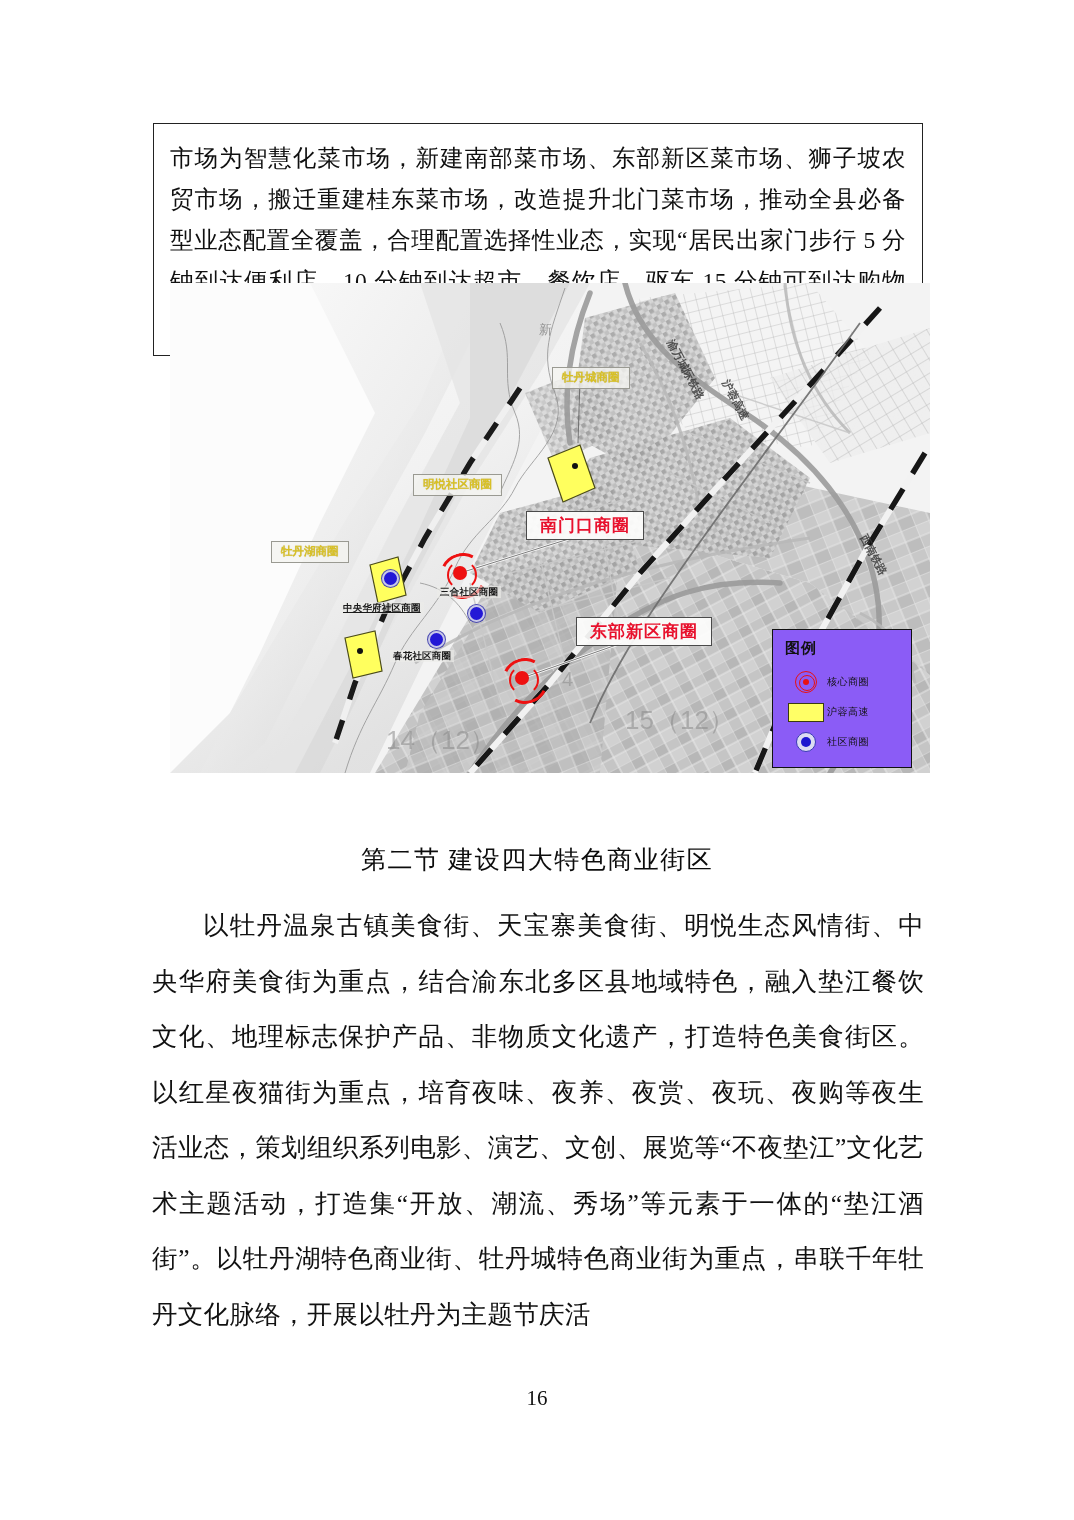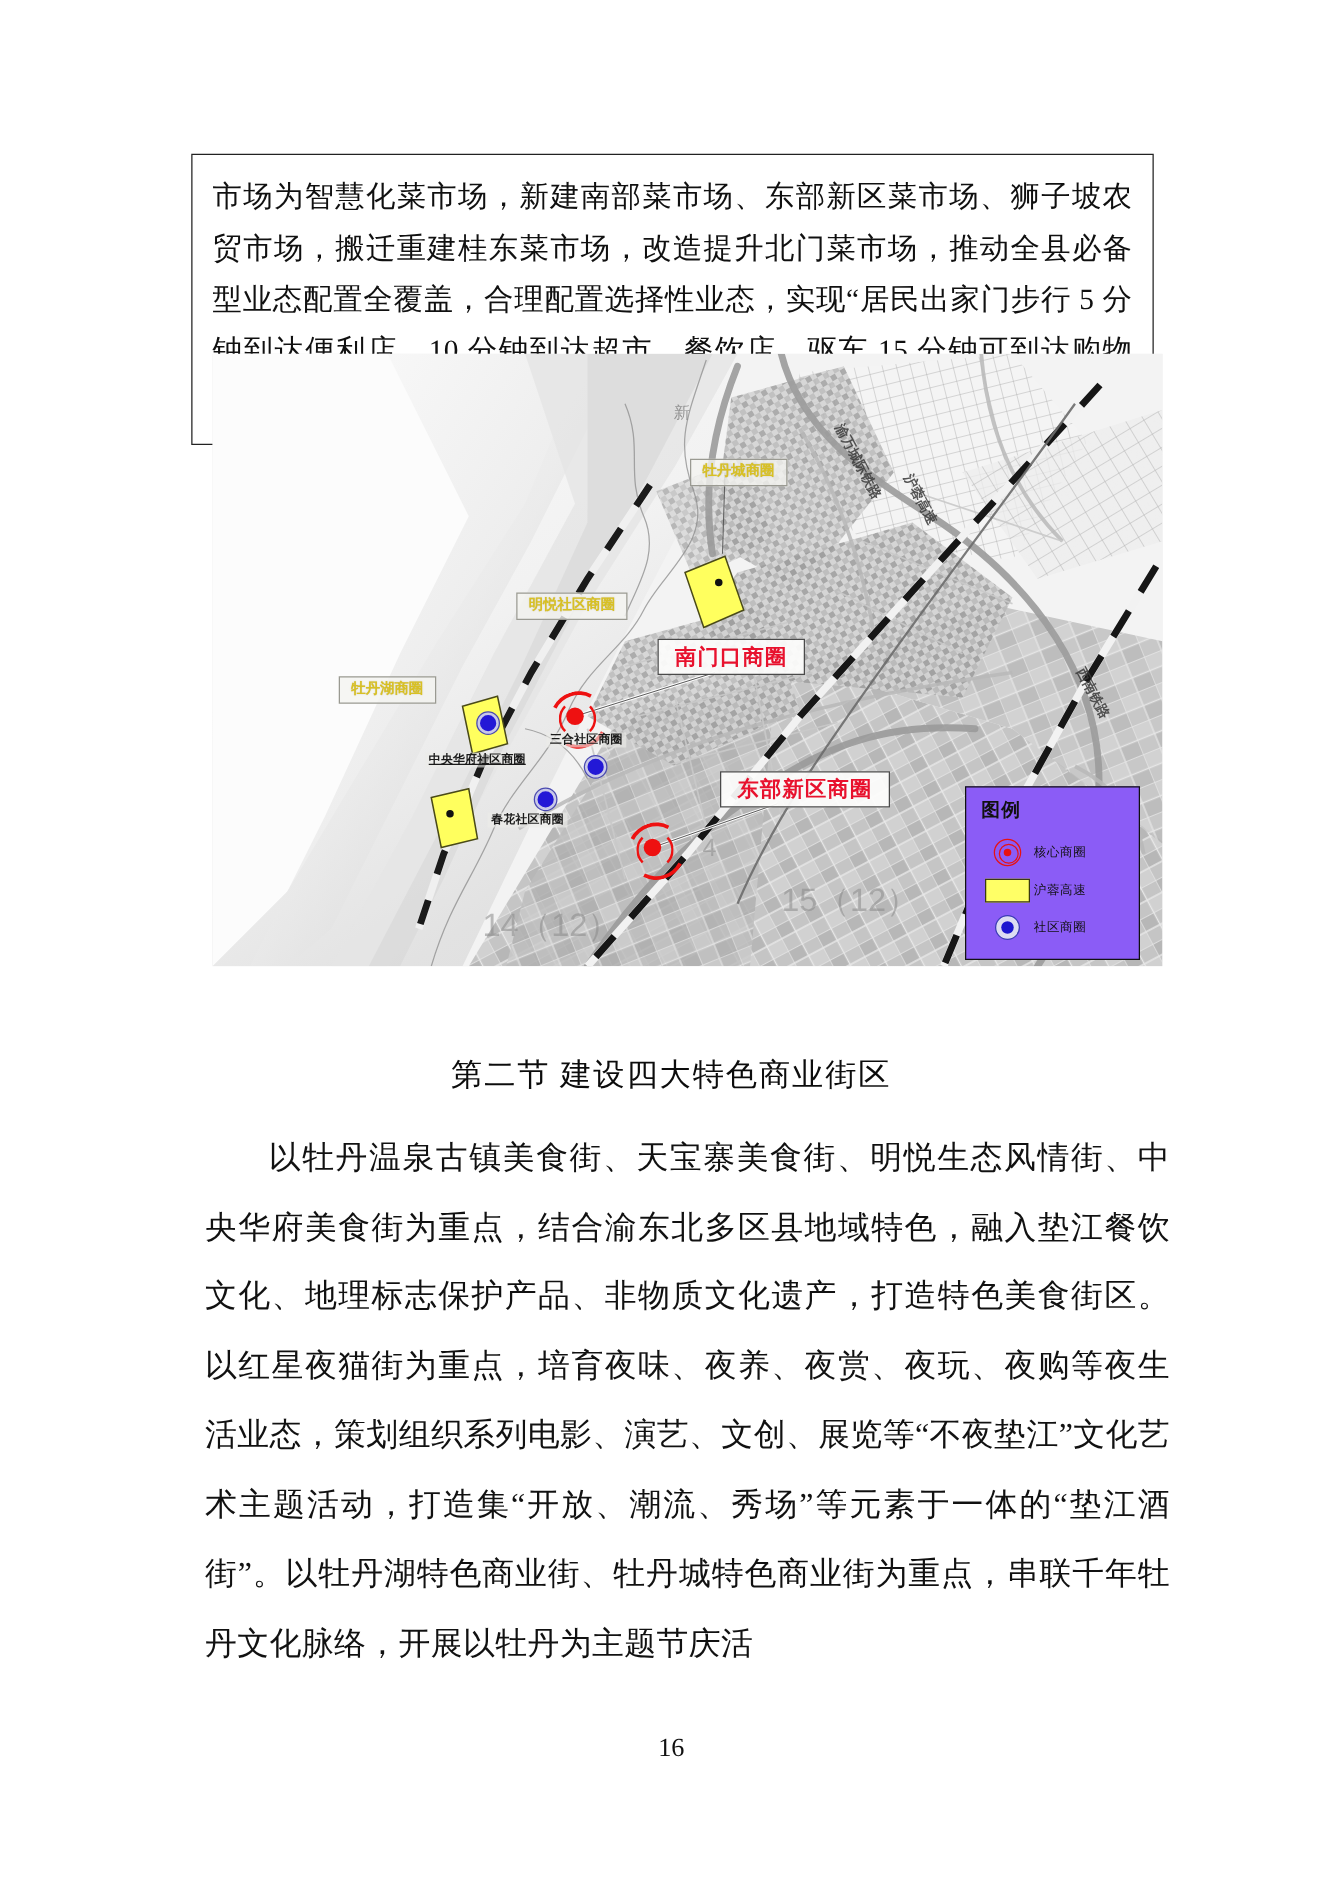--- a/index.html
+++ b/index.html
@@ -142,21 +142,20 @@
   }
   .section-heading{
     position:absolute;left:0;top:843px;width:1074px;text-align:center;
     font-size:25px;color:#0c0c0c;letter-spacing:1.5px;font-family:Liberation Serif, serif;
   }
   .body-text{
     position:absolute;left:152px;top:898px;width:772px;
     font-size:25.5px;line-height:55.5px;color:#111;
     text-align:justify;text-justify:inter-ideograph;
     letter-spacing:0.3px;
-    margin-left:12px;
   }
   .body-text p{margin:0;text-indent:2em;}
   .page-number{
     position:absolute;left:0;top:1386px;width:1074px;text-align:center;
     font-size:21px;color:#111;
     font-family:"Liberation Serif","DejaVu Serif",serif;
   }
 </style>
 </head>
 <body>

